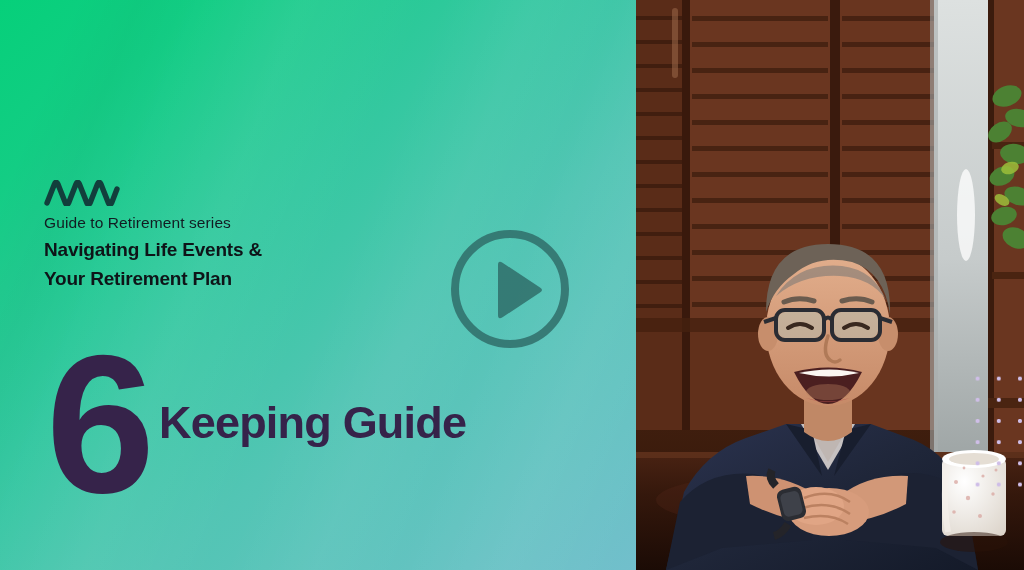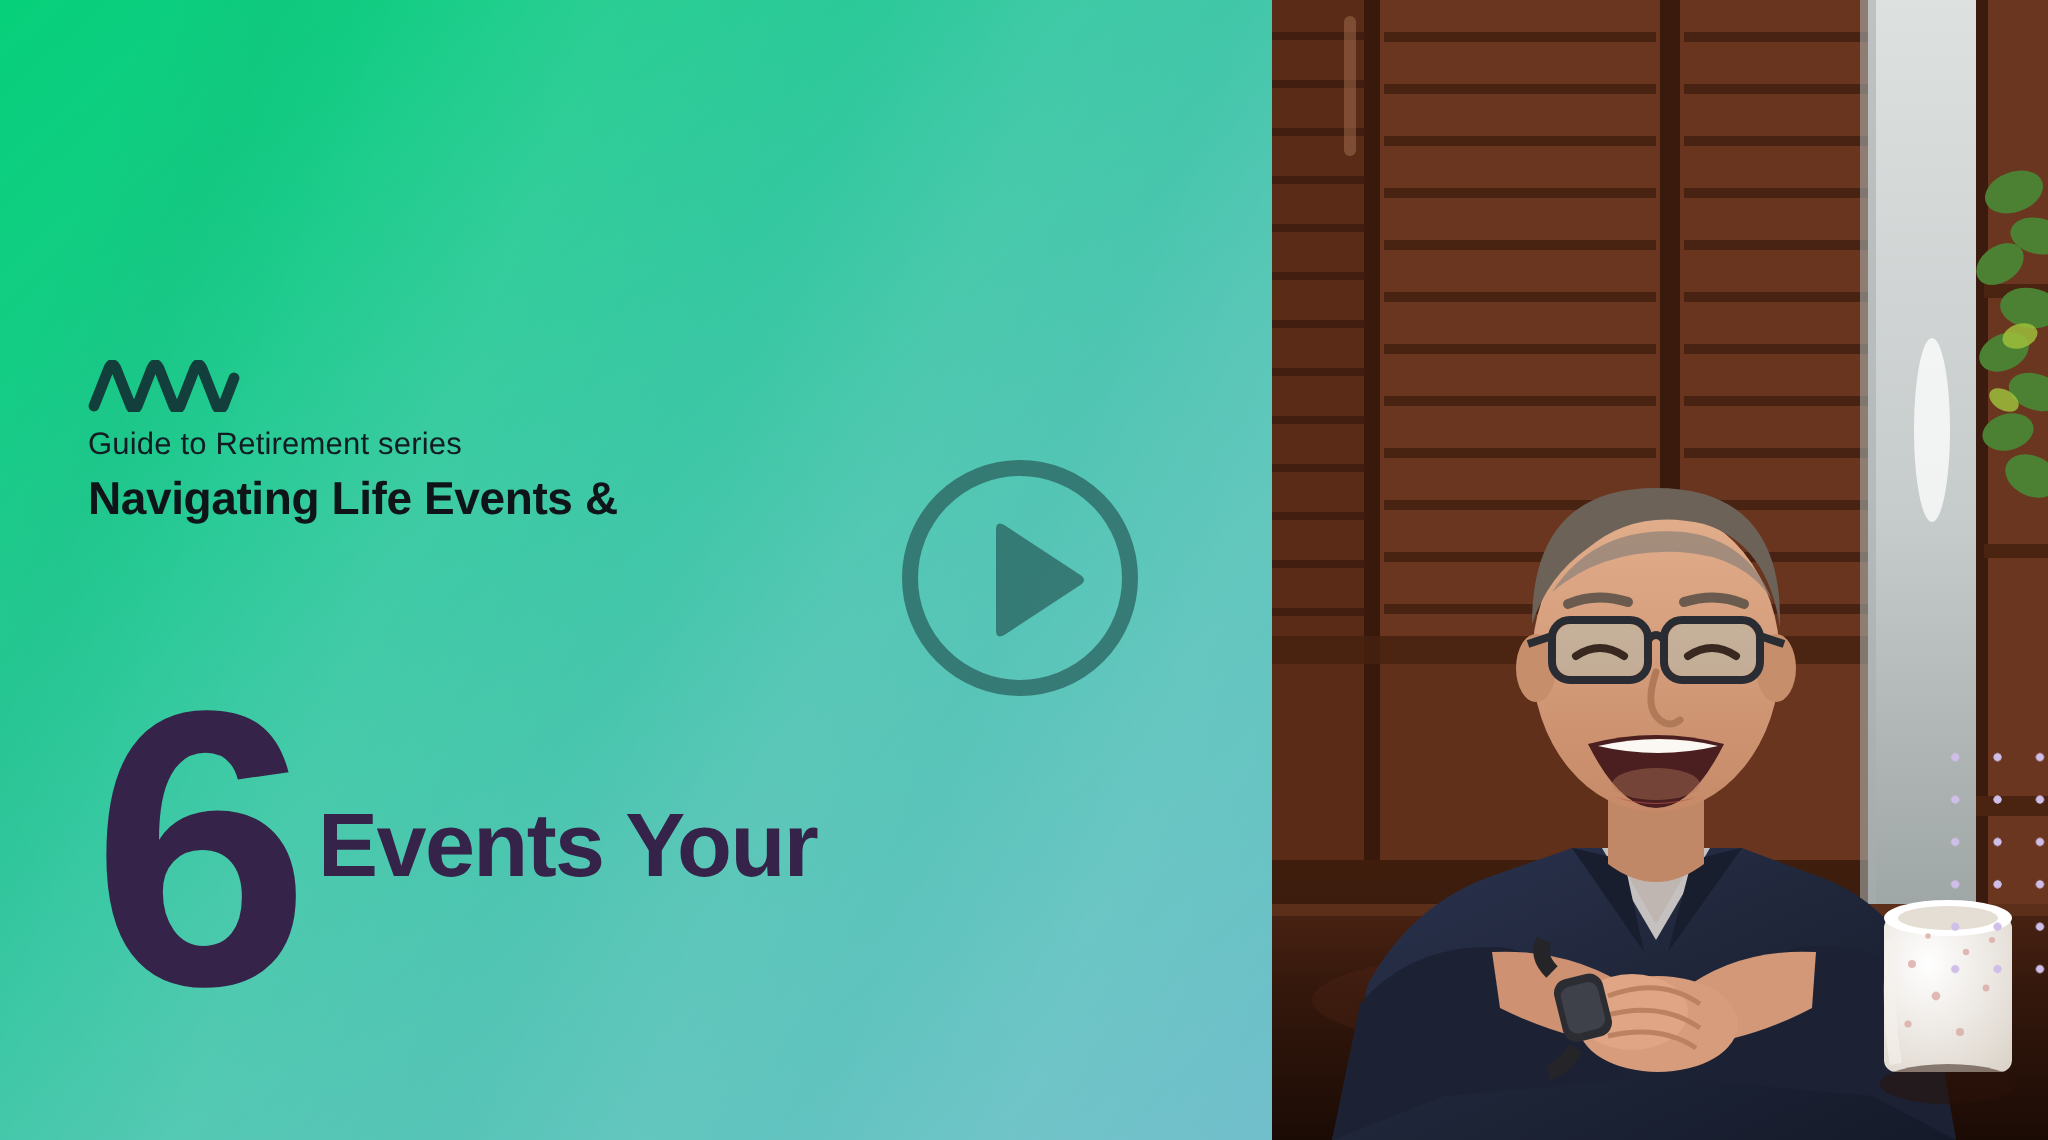--- a/index.html
+++ b/index.html
@@ -79,21 +79,21 @@
   }
   .series-label {
     font-size: 15.5px;
     line-height: 19px;
     color: #121C22;
     letter-spacing: 0.1px;
     font-weight: 400;
     margin: 0 0 3px 0;
   }
   .series-title {
-    font-size: 23px;
+    font-size: 19px;
     line-height: 29px;
     font-weight: 700;
     color: #0E1418;
     letter-spacing: -0.2px;
     margin: 0;
   }
 
   
   .episode-row {
     position: absolute;
@@ -180,28 +180,29 @@
     <div class="brand-block">
 
       <svg class="logo-mark" viewBox="0 0 76 26" aria-hidden="true">
         <path d="M3 23 L10.5 4 Q12 0.5 13.9 4 L21.4 23 Q22.9 26 24.6 23 L32 4 Q33.6 0.5 35.4 4 L42.9 23 Q44.4 26 46.1 23 L53.5 4 Q55.1 0.5 56.9 4 L64.4 23 Q65.9 26 67.6 23 L73 9" fill="none" stroke="#123F3C" stroke-width="5.4" stroke-linecap="round" stroke-linejoin="round"></path>
       </svg>
 
       <p class="series-label">Guide to Retirement series</p>
 
       <h2 class="series-title">
         <span>Navigating Life Events &amp;</span><br>
+        <span>Your Retirement Plan</span>
       </h2>
     </div>
 
     <div class="episode-row">
       <span class="episode-number">6</span>
 
       <h1 class="episode-headline">
-        <span>Events Your</span><br>
+        <span>Keeping Guide</span><br>
         <br>
         
       </h1>
     </div>
   </div>
 
   <svg class="play-button" viewBox="0 0 124 124" role="button">
     <circle cx="62" cy="62" r="55" fill="none" stroke="#2E6A66" stroke-opacity="0.82" stroke-width="8"></circle>
     <path d="M50 36 L50 88 Q50 93 54.5 90.3 L92 65.6 Q96 63 92 60.4 L54.5 35.7 Q50 33 50 38 Z" fill="#2E6A66" fill-opacity="0.82"></path>
   </svg>

